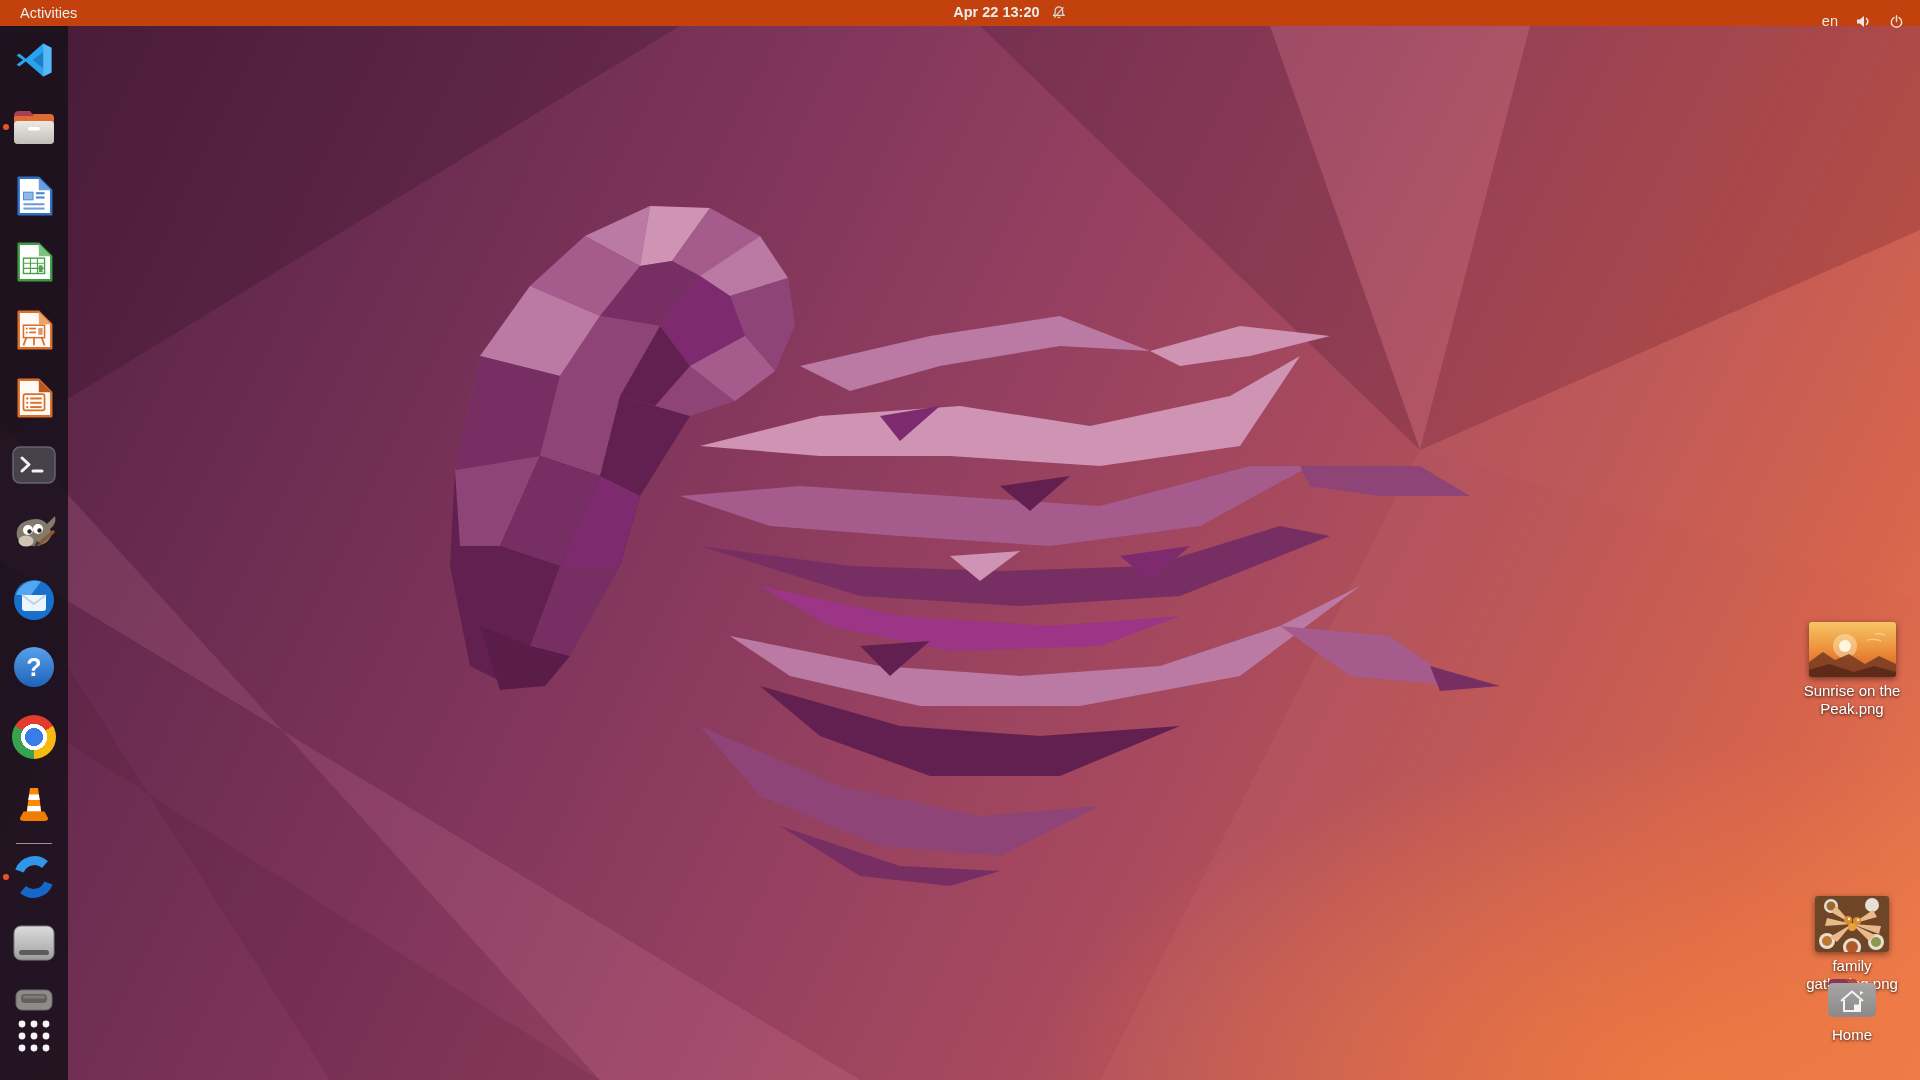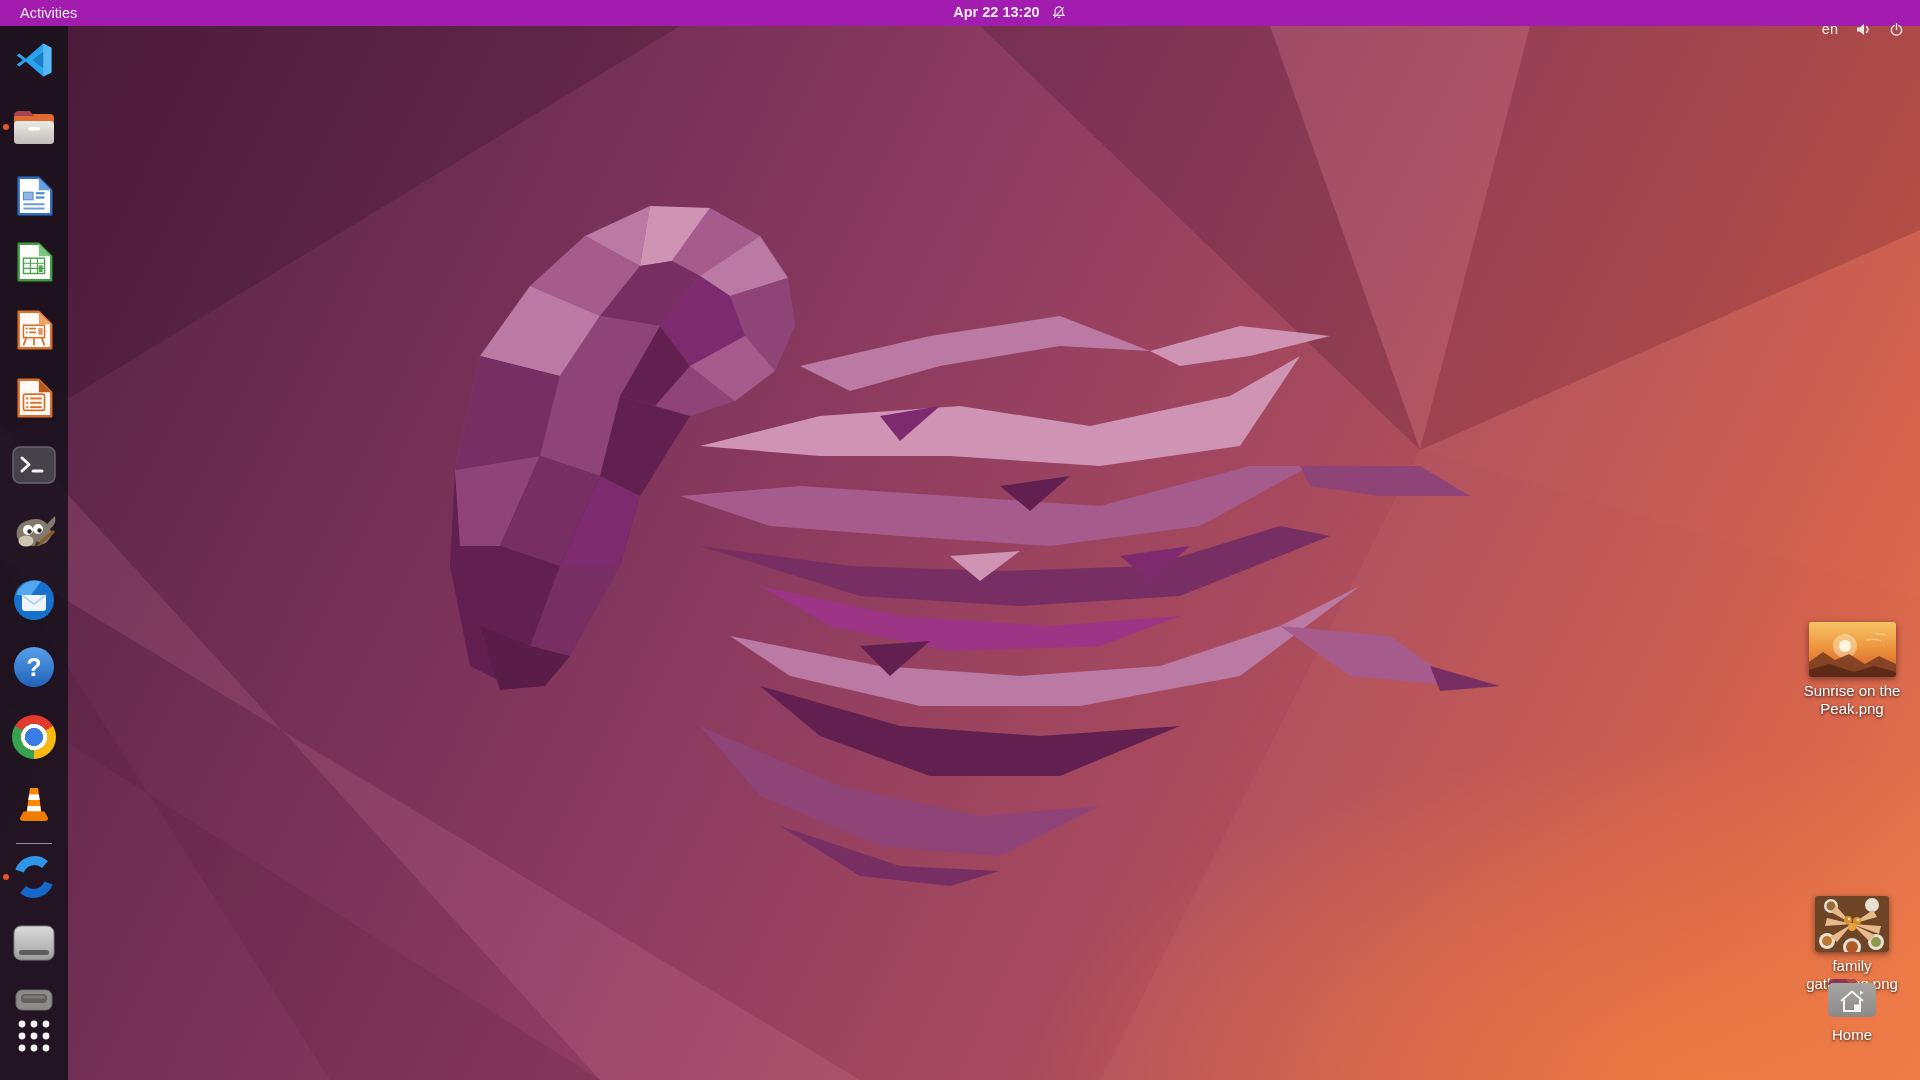--- a/index.html
+++ b/index.html
@@ -7,28 +7,28 @@
   .stage{position:relative;width:1920px;height:1080px;overflow:hidden;}
 
   
   .wallpaper{position:absolute;inset:0;z-index:0;
     background:
       radial-gradient(ellipse 55% 50% at 88% 100%, rgba(242,122,58,0.75), rgba(242,122,58,0) 62%),
       linear-gradient(116deg,#50203f 0%,#662a4e 16%,#7e345a 33%,#933f60 48%,#a84a5e 63%,#bd5352 76%,#d45f47 88%,#ec7848 100%);}
   .wallpaper svg{position:absolute;inset:0;display:block;}
 
   
-  .topbar{position:absolute;top:0;left:0;width:1920px;height:26px;background:#a21caf;
+  .topbar{position:absolute;top:0;left:0;width:1920px;height:26px;background:#c2410c;
     color:#ececec;z-index:30;font-size:14.5px;}
   .tb-activities{position:absolute;left:10px;top:0;height:26px;display:flex;align-items:center;
     padding:0 10px;border-radius:13px;cursor:pointer;}
   .tb-clock{position:absolute;left:52.6%;top:0;transform:translateX(-50%);height:24px;
     display:flex;align-items:center;gap:12px;font-weight:bold;cursor:pointer;}
   .tb-status{position:absolute;right:10px;top:0;height:42px;display:flex;align-items:center;
-    gap:17px;padding:8px 6px;cursor:pointer;}
+    gap:17px;padding:0 6px;cursor:pointer;}
 
   
   .dock{position:absolute;top:26px;left:0;width:68px;height:1054px;z-index:20;
     background:rgba(24,17,27,0.88);}
   .dock-item{position:absolute;left:10px;width:48px;height:48px;display:flex;
     align-items:center;justify-content:center;cursor:pointer;border-radius:8px;}
   .run-dot{position:absolute;left:-7px;top:50%;transform:translateY(-50%);
     width:6px;height:6px;border-radius:50%;background:#e9542b;}
   .dock-sep{position:absolute;left:16px;top:817px;width:36px;height:1px;
     background:rgba(255,255,255,0.55);}

